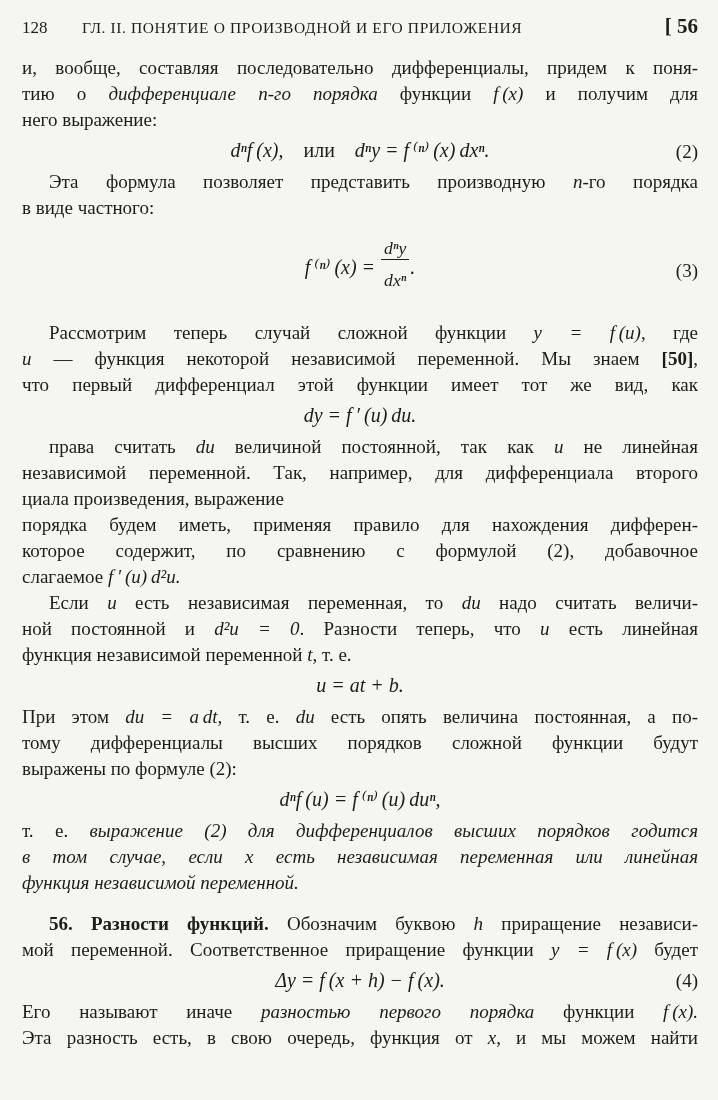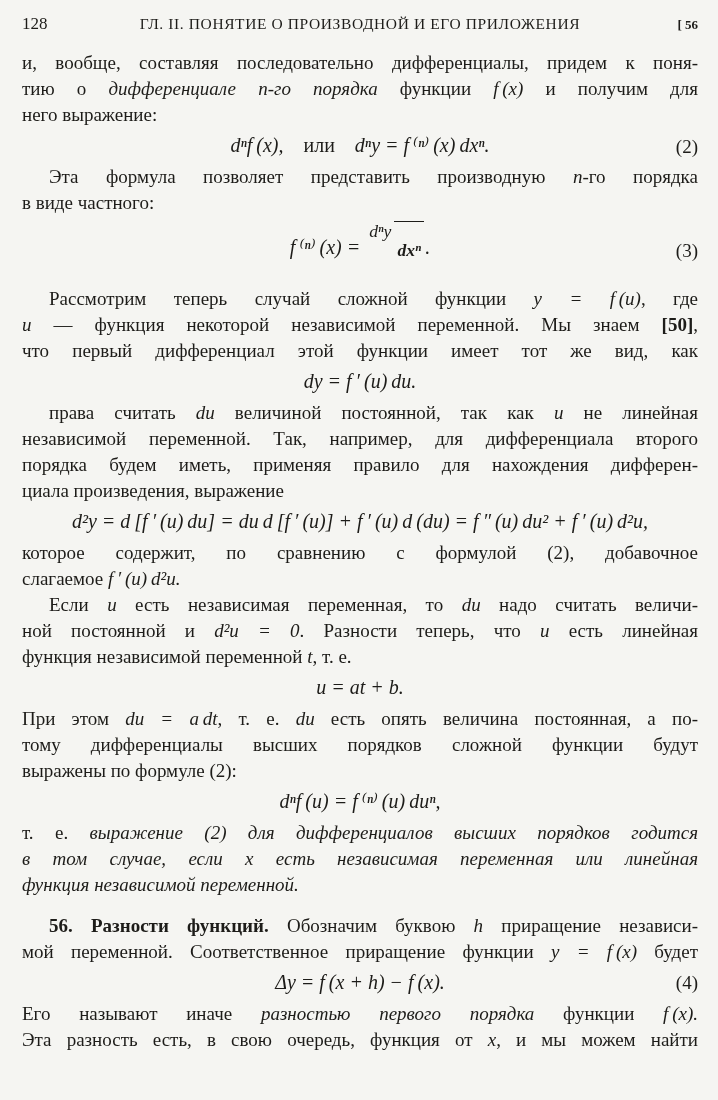--- a/index.html
+++ b/index.html
@@ -17,22 +17,22 @@
     font-size: 19px;
   }
   
   .header {
     display: flex;
     align-items: baseline;
     margin: 6px 0 16px 0;
     font-size: 16px;
   }
   .pagenum { flex: 0 0 auto; min-width: 60px; font-size: 17px; }
-  .running { flex: 1 1 auto; text-align: center; letter-spacing: 0.6px; font-size: 15.5px; white-space: nowrap; }
-  .secref  { flex: 0 0 auto; min-width: 60px; text-align: right; font-weight: bold; font-size: 13px; }
+  .running { flex: 1 1 auto; text-align: left; letter-spacing: 0.6px; font-size: 15.5px; white-space: nowrap; }
+  .secref  { flex: 0 0 auto; min-width: 60px; text-align: right; font-weight: bold; font-size: 21px; }
   
   .para { margin: 0; }
   .space-before { margin-top: 15px; }
   .line {
     text-align: justify;
     text-align-last: justify;
     line-height: 26px;
     white-space: normal;
   }
   .line.last { text-align-last: left; }
@@ -53,30 +53,30 @@
     right: 0;
     top: 50%;
     transform: translateY(-50%);
     font-style: normal;
     font-size: 19px;
     line-height: 1;
   }
   .eqfrac { padding: 3px 0 4px 0; }
   .frac {
     display: inline-flex;
-    flex-direction: row;
+    flex-direction: column;
     vertical-align: middle;
     text-align: center;
     font-size: 0.88em;
     line-height: 1.18;
-    margin: 0 1px;
+    margin: 12px 1px;
     justify-content: flex-end;
   }
   .frac .num { padding: 0 3px; }
-  .frac .den { padding: 18px 3px; border-top: 1.4px solid #1d1c19; font-weight: bold; }
+  .frac .den { padding: 10px 3px; border-top: 1.4px solid #1d1c19; }
 </style>
 </head>
 <body>
 
 <div class="page">
   <div class="header">
     <span class="pagenum">128</span>
     <span class="running">ГЛ. II. ПОНЯТИЕ О ПРОИЗВОДНОЙ И ЕГО ПРИЛОЖЕНИЯ</span>
     <span class="secref">[ 56</span>
   </div>
@@ -97,24 +97,23 @@
         </span><span class="seg-i">.</span><span class="eqnum">(3)</span></div>
       <div class="para indent">
         <div class="line"><span class="seg-r">Рассмотрим теперь случай сложной функции </span><span class="seg-i">y = f (u)</span><span class="seg-r">, где</span></div>
         <div class="line"><span class="seg-i">u</span><span class="seg-r"> — функция некоторой независимой переменной. Мы знаем </span><span class="seg-b">[50]</span><span class="seg-r">,</span></div>
         <div class="line"><span class="seg-r">что первый дифференциал этой функции имеет тот же вид, как</span></div>
       </div>
       <div class="eq"><span class="seg-i">dy = f ′ (u) du.</span></div>
       <div class="para indent">
         <div class="line"><span class="seg-r">права считать </span><span class="seg-i">du</span><span class="seg-r"> величиной постоянной, так как </span><span class="seg-i">u</span><span class="seg-r"> не линейная</span></div>
         <div class="line"><span class="seg-r">независимой переменной. Так, например, для дифференциала второго</span></div>
+        <div class="line last"><span class="seg-r">циала произведения, выражение</span></div>
         <div class="line"><span class="seg-r">порядка будем иметь, применяя правило для нахождения дифферен-</span></div>
-        <div class="line last"><span class="seg-r">циала произведения, выражение</span></div>
       </div>
-      <div class="eq"><span class="seg-i">d²y = d [f ′ (u) du] = du d [f ′ (u)] + f ′ (u) d (du) = f ″ (u) du² + f ′ (u) d²u,</span></div>
       <div class="para">
         <div class="line"><span class="seg-r">которое содержит, по сравнению с формулой (2), добавочное</span></div>
         <div class="line last"><span class="seg-r">слагаемое </span><span class="seg-i">f ′ (u) d²u.</span></div>
       </div>
       <div class="para indent">
         <div class="line"><span class="seg-r">Если </span><span class="seg-i">u</span><span class="seg-r"> есть независимая переменная, то </span><span class="seg-i">du</span><span class="seg-r"> надо считать величи-</span></div>
         <div class="line"><span class="seg-r">ной постоянной и </span><span class="seg-i">d²u = 0</span><span class="seg-r">. Разности теперь, что </span><span class="seg-i">u</span><span class="seg-r"> есть линейная</span></div>
         <div class="line last"><span class="seg-r">функция независимой переменной </span><span class="seg-i">t</span><span class="seg-r">, т. е.</span></div>
       </div>
       <div class="eq"><span class="seg-i">u = at + b.</span></div>

